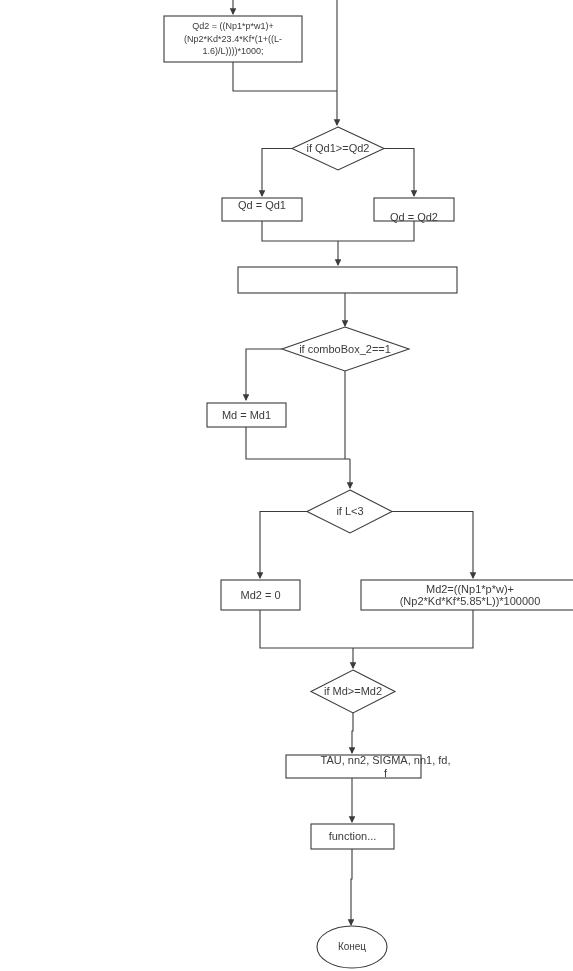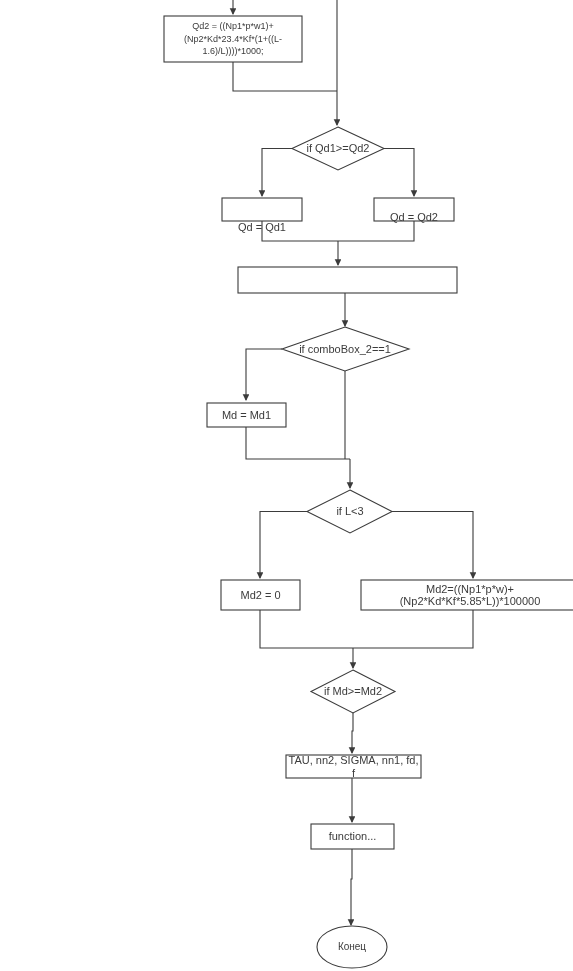--- a/index.html
+++ b/index.html
@@ -115,36 +115,36 @@
 
     </g>
   </svg>
 
   <div class="node-label small" style="left:157px; top:17px; width:134px; height:44px;">Qd2 = ((Np1*p*w1)+
 (Np2*Kd*23.4*Kf*(1+((L-
 1.6)/L))))*1000;</div>
 
   <div class="node-label" style="left:284px; top:138px; width:90px; height:21px;">if Qd1&gt;=Qd2</div>
 
-  <div class="node-label" style="left:213px; top:210px; width:80px; height:35px;text-align:right;">Qd = Qd1</div>
+  <div class="node-label" style="left:213px; top:188px; width:80px; height:35px;text-align:right;">Qd = Qd1</div>
 
   <div class="node-label" style="left:365px; top:198px; width:80px; height:38px;border-radius:6px;">Qd = Qd2</div>
 
 
   <div class="node-label" style="left:283px; top:339px; width:106px; height:21px;">if comboBox_2==1</div>
 
   <div class="node-label" style="left:198px; top:403px; width:79px; height:24px;">Md = Md1</div>
 
   <div class="node-label" style="left:313px; top:501px; width:56px; height:21px;">if L&lt;3</div>
 
   <div class="node-label" style="left:212px; top:580px; width:79px; height:30px;">Md2 = 0</div>
 
   <div class="node-label" style="left:353px; top:580px; width:216px; height:30px;">Md2=((Np1*p*w)+(Np2*Kd*Kf*5.85*L))*100000</div>
 
   <div class="node-label" style="left:304px; top:681px; width:80px; height:21px;">if Md&gt;=Md2</div>
 
-  <div class="node-label" style="left:277px; top:755px; width:135px; height:23px;">TAU, nn2, SIGMA, nn1, fd, f</div>
+  <div class="node-label" style="left:277px; top:755px; width:135px; height:23px;padding-left:32px;">TAU, nn2, SIGMA, nn1, fd, f</div>
 
   <div class="node-label" style="left:302px; top:824px; width:83px; height:25px;text-align:center;">function...</div>
 
   <div class="node-label term" style="left:308px; top:936px; width:70px; height:22px;">Конец</div>
 
 </div>
 
 </body></html>

